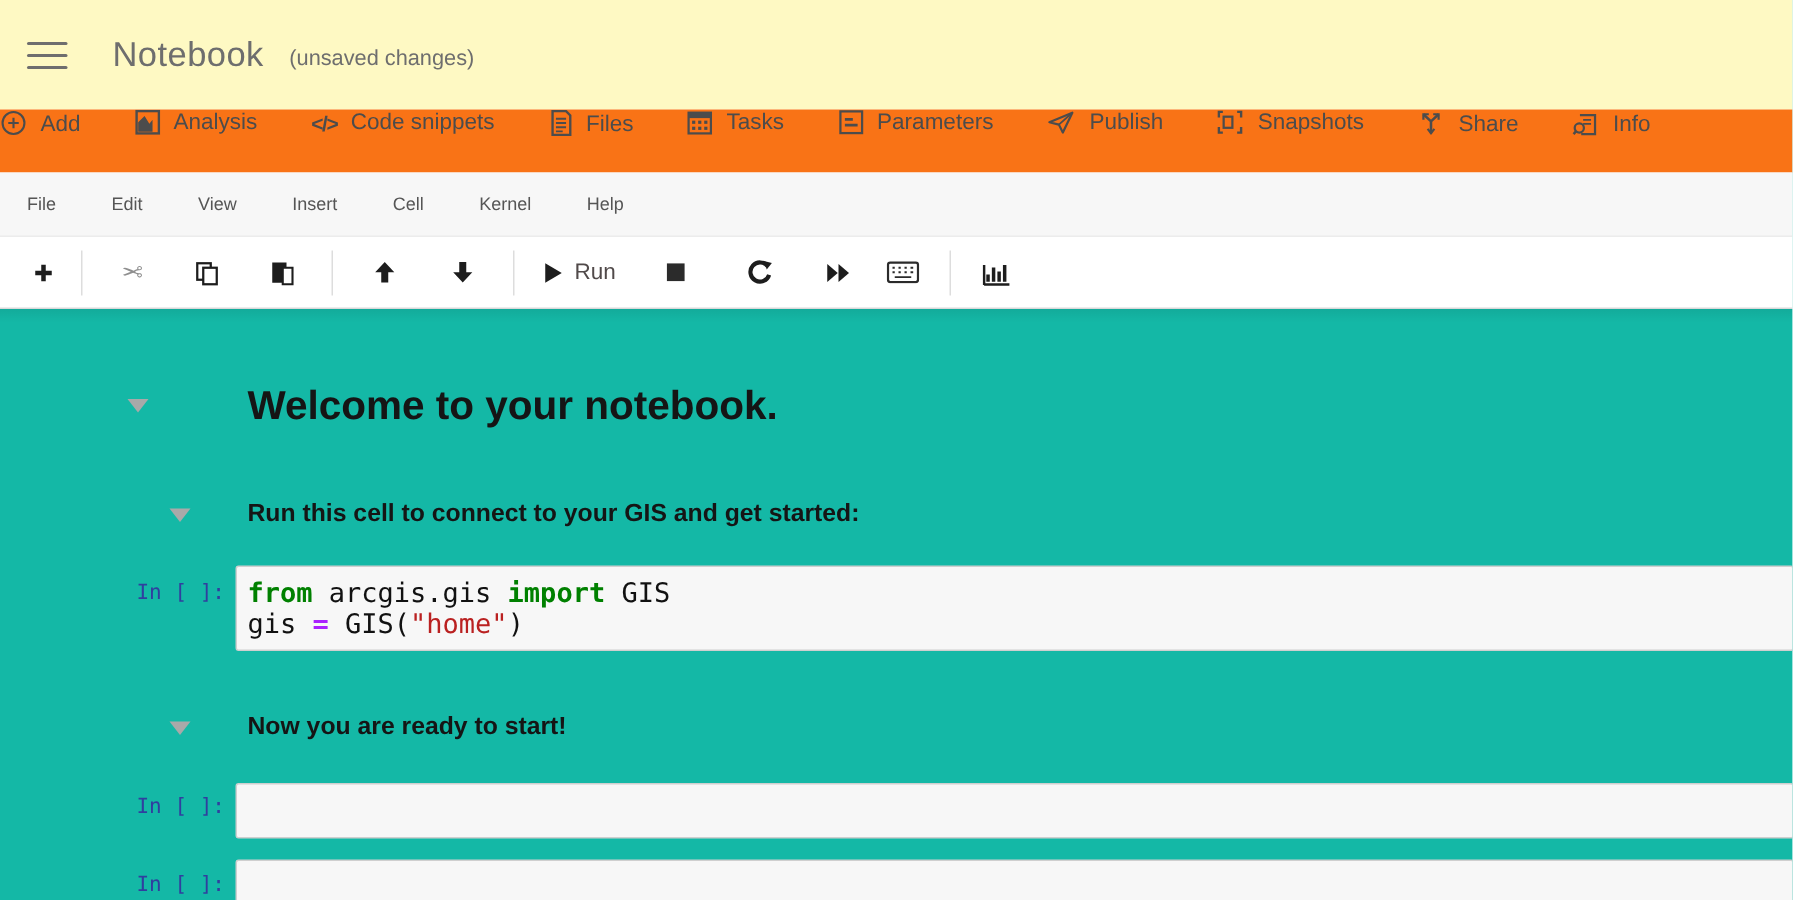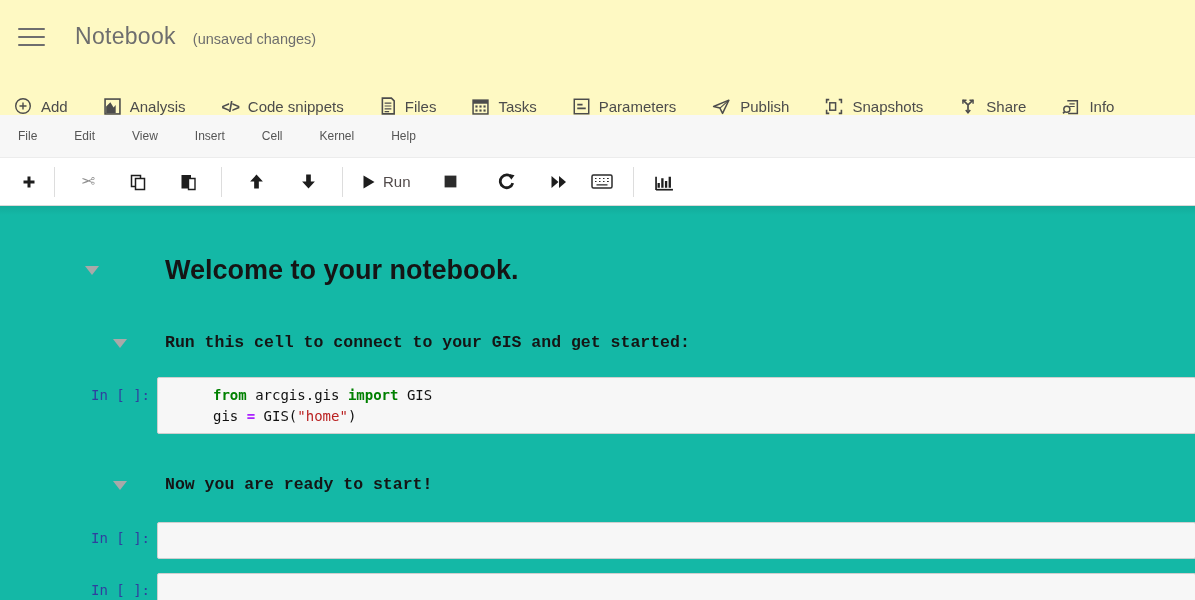--- a/index.html
+++ b/index.html
@@ -10,22 +10,22 @@
   
   .header { position:absolute; top:0; left:0; right:0; height:73px; background:#fef9c3;
     display:flex; align-items:center; }
   .hamburger { width:27px; height:18px; margin-left:18px; display:flex; flex-direction:column;
     justify-content:space-between; cursor:pointer; }
   .hamburger span { display:block; height:2px; background:#6e6e6e; border-radius:1px; }
   .hd-title { margin-left:30px; font-size:23px; color:#6e6e6e; letter-spacing:0.3px; }
   .hd-status { margin-left:17px; font-size:14.5px; color:#6e6e6e; padding-top:4px; }
 
   
-  .app-toolbar { position:absolute; top:73px; left:0; right:0; height:42px; background:#fef9c3;
-    display:flex; align-items:flex-end; padding-left:14px; gap:36px; }
+  .app-toolbar { position:absolute; top:73px; left:0; right:0; height:42px; background:#f97316;
+    display:flex; align-items:flex-start; gap:36px; }
   .at-item { display:flex; align-items:center; gap:9px; color:#4c4c4c; font-size:15px;
     cursor:pointer; white-space:nowrap; }
   .at-item svg { display:block; }
   .at-ico { stroke:#4c4c4c; fill:none; stroke-width:1.4; }
   .code-glyph { font-size:14px; font-weight:bold; color:#4c4c4c; letter-spacing:-1px; }
 
   
   .menu-bar { position:absolute; top:115px; left:0; right:0; height:43px; background:#f7f7f7;
     border-bottom:1px solid #ececec; display:flex; align-items:center; padding-left:18px; gap:37px; }
   .menu-item { font-size:12px; color:#555; cursor:pointer; }
@@ -44,28 +44,28 @@
   .cell-type-text { font-size:14px; color:#555; }
 
   
   .content { position:absolute; top:206px; left:0; right:0; bottom:0; background:#14b8a6; overflow:hidden; }
   .content::before { content:""; position:absolute; top:0; left:0; right:0; height:9px;
     background:linear-gradient(to bottom, rgba(0,0,0,0.07), rgba(0,0,0,0)); pointer-events:none; }
 
   .collapse-arrow { position:absolute; width:0; height:0; border-left:7px solid transparent;
     border-right:7px solid transparent; border-top:9px solid #a9a9a9; cursor:pointer; }
   .md-h1 { position:absolute; left:165px; top:49px; font-size:27px; font-weight:bold; color:#151515; }
-  .md-h3 { position:absolute; left:165px; font-size:16.5px; font-weight:bold; color:#151515;font-family:Liberation Mono, monospace; }
+  .md-h3 { position:absolute; left:165px; font-size:16.5px; font-weight:bold; color:#151515; }
 
   .prompt { position:absolute; left:0; width:150px; text-align:right;
     font-family:"DejaVu Sans Mono", monospace; font-size:14px; color:#303f9f; }
   .code-cell { position:absolute; left:157px; right:-1px; background:#f7f7f7;
     border:1px solid #cfcfcf; border-radius:2px; }
   .code-area { padding:7px 8px 6px 7px; font-family:"DejaVu Sans Mono", monospace;
-    font-size:14px; line-height:21px; color:#111; white-space:pre; cursor:text;margin-left:48px; }
+    font-size:18px; line-height:21px; color:#111; white-space:pre; cursor:text; }
   .tok-kw { color:#008000; font-weight:bold; }
   .tok-op { color:#aa22ff; font-weight:bold; }
   .tok-str { color:#ba2121; }
 </style>
 </head>
 <body>
 
 <div class="screen">
 
   <div class="header">

